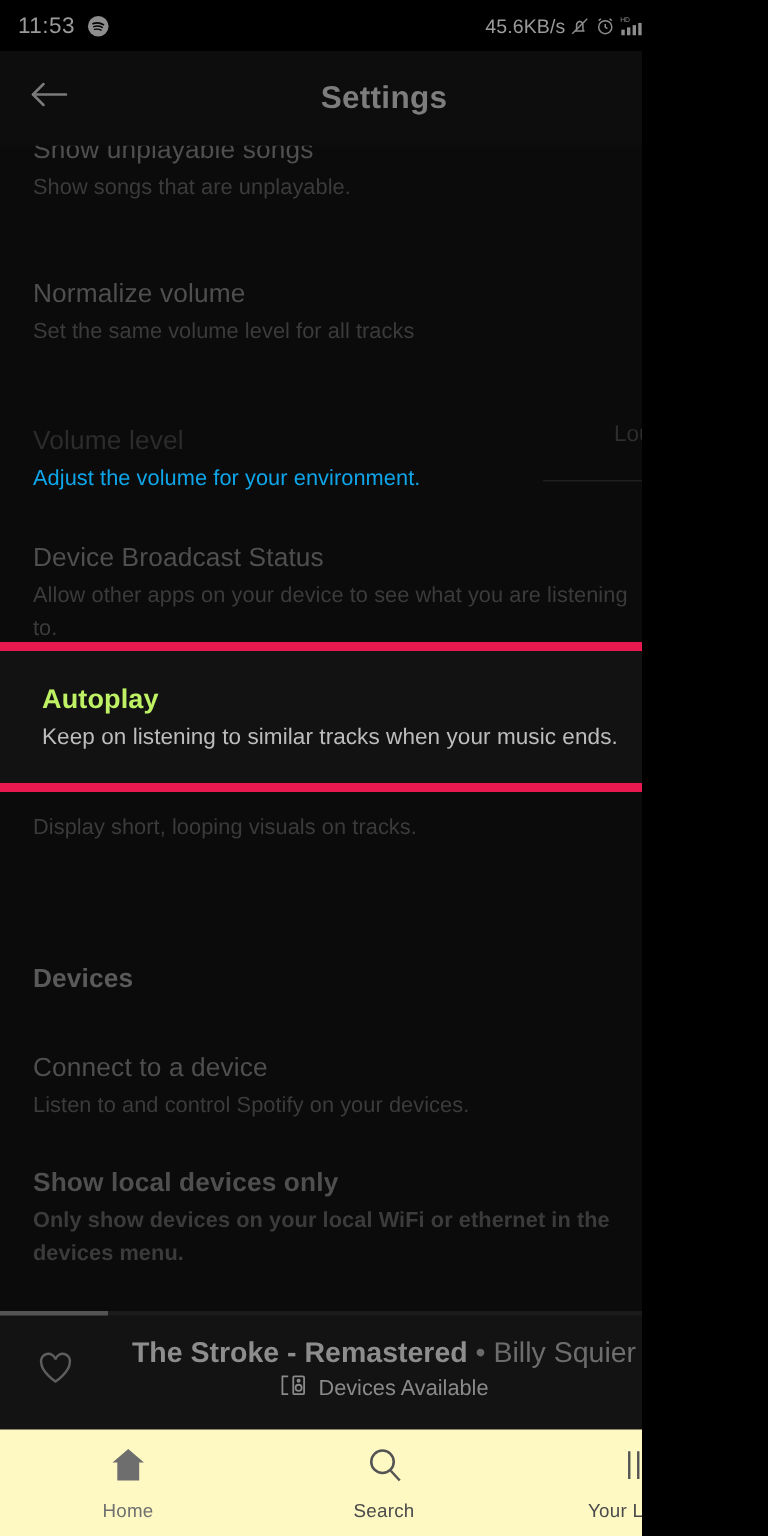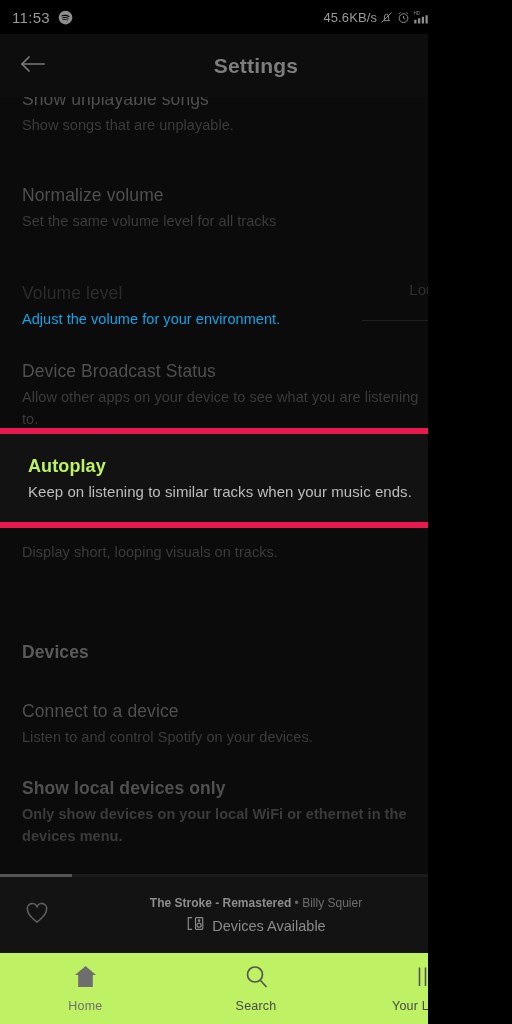--- a/index.html
+++ b/index.html
@@ -220,21 +220,21 @@
   }
   .np-like {
     width: 74px;
     display: flex; align-items: center; justify-content: center;
   }
   .np-center {
     flex: 1;
     text-align: center;
     overflow: hidden;
   }
-  .np-line1 { font-size: 12px; line-height: 20px; white-space: nowrap; }
+  .np-line1 { font-size: 19px; line-height: 20px; white-space: nowrap; }
   .np-track { color: #8d8d8d; font-weight: bold; }
   .np-dot { color: #6a6a6a; }
   .np-artist { color: #6d6d6d; }
   .np-line2 {
     display: flex;
     align-items: center;
     justify-content: center;
     gap: 7px;
     margin-top: 2px;
   }
@@ -254,21 +254,21 @@
     display: block;
     width: 3.5px; height: 13px;
     background: #7d7d7d;
   }
 
   
   .bottom-nav {
     position: absolute;
     left: 0; bottom: 0;
     width: 512px; height: 72px;
-    background: #bef264;
+    background: #fef9c3;
     border-top: 1px solid #151515;
     display: flex;
     z-index: 30;
   }
   .nav-item {
     flex: 1;
     display: flex;
     flex-direction: column;
     align-items: center;
     justify-content: center;

